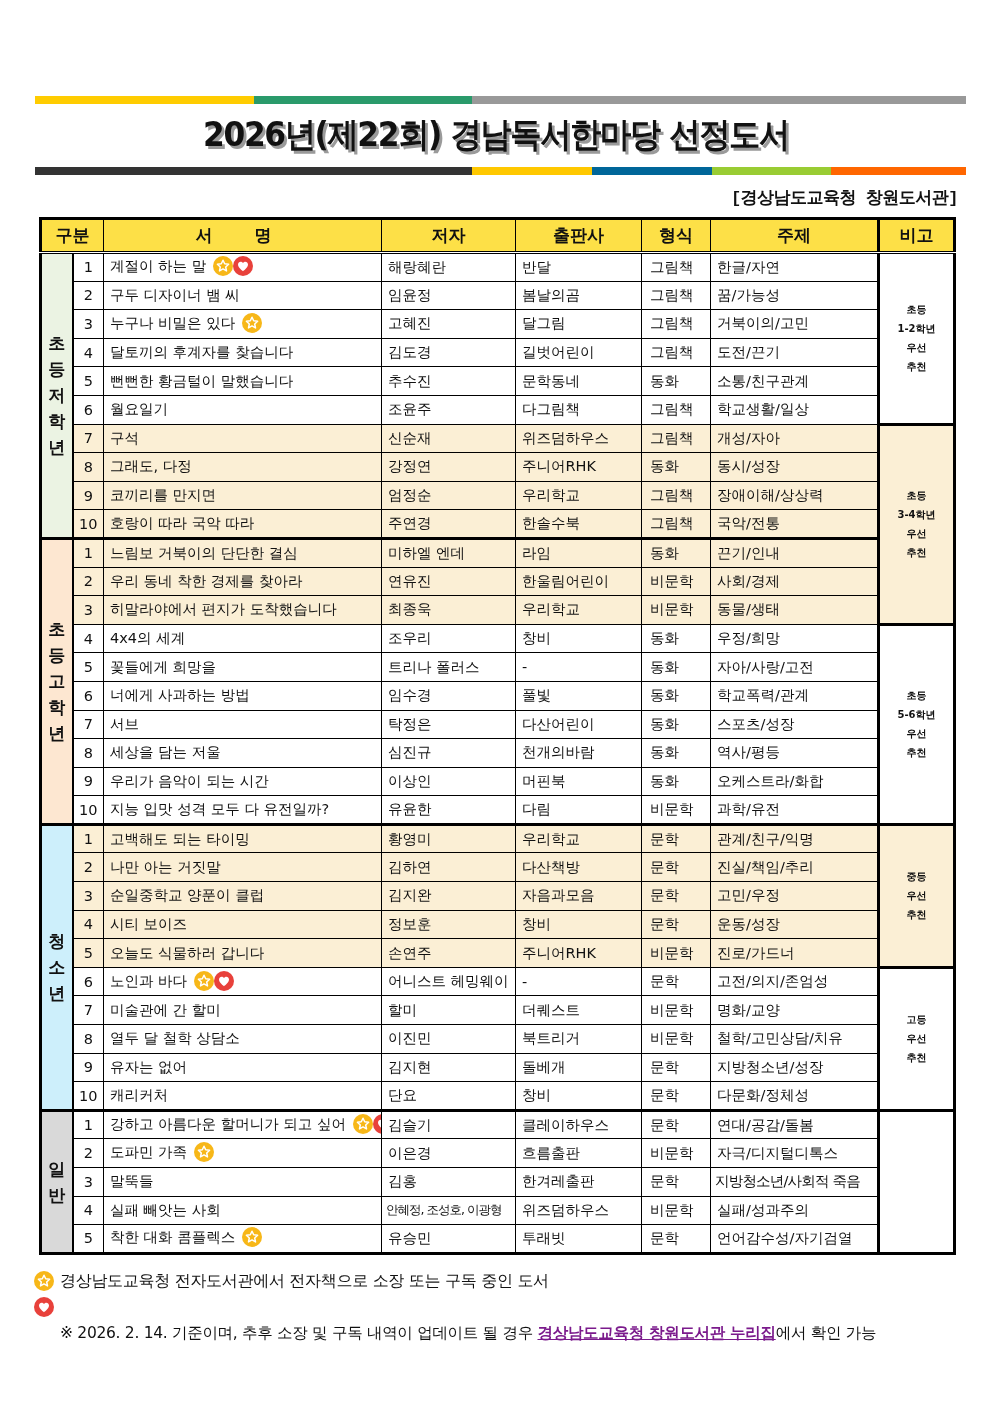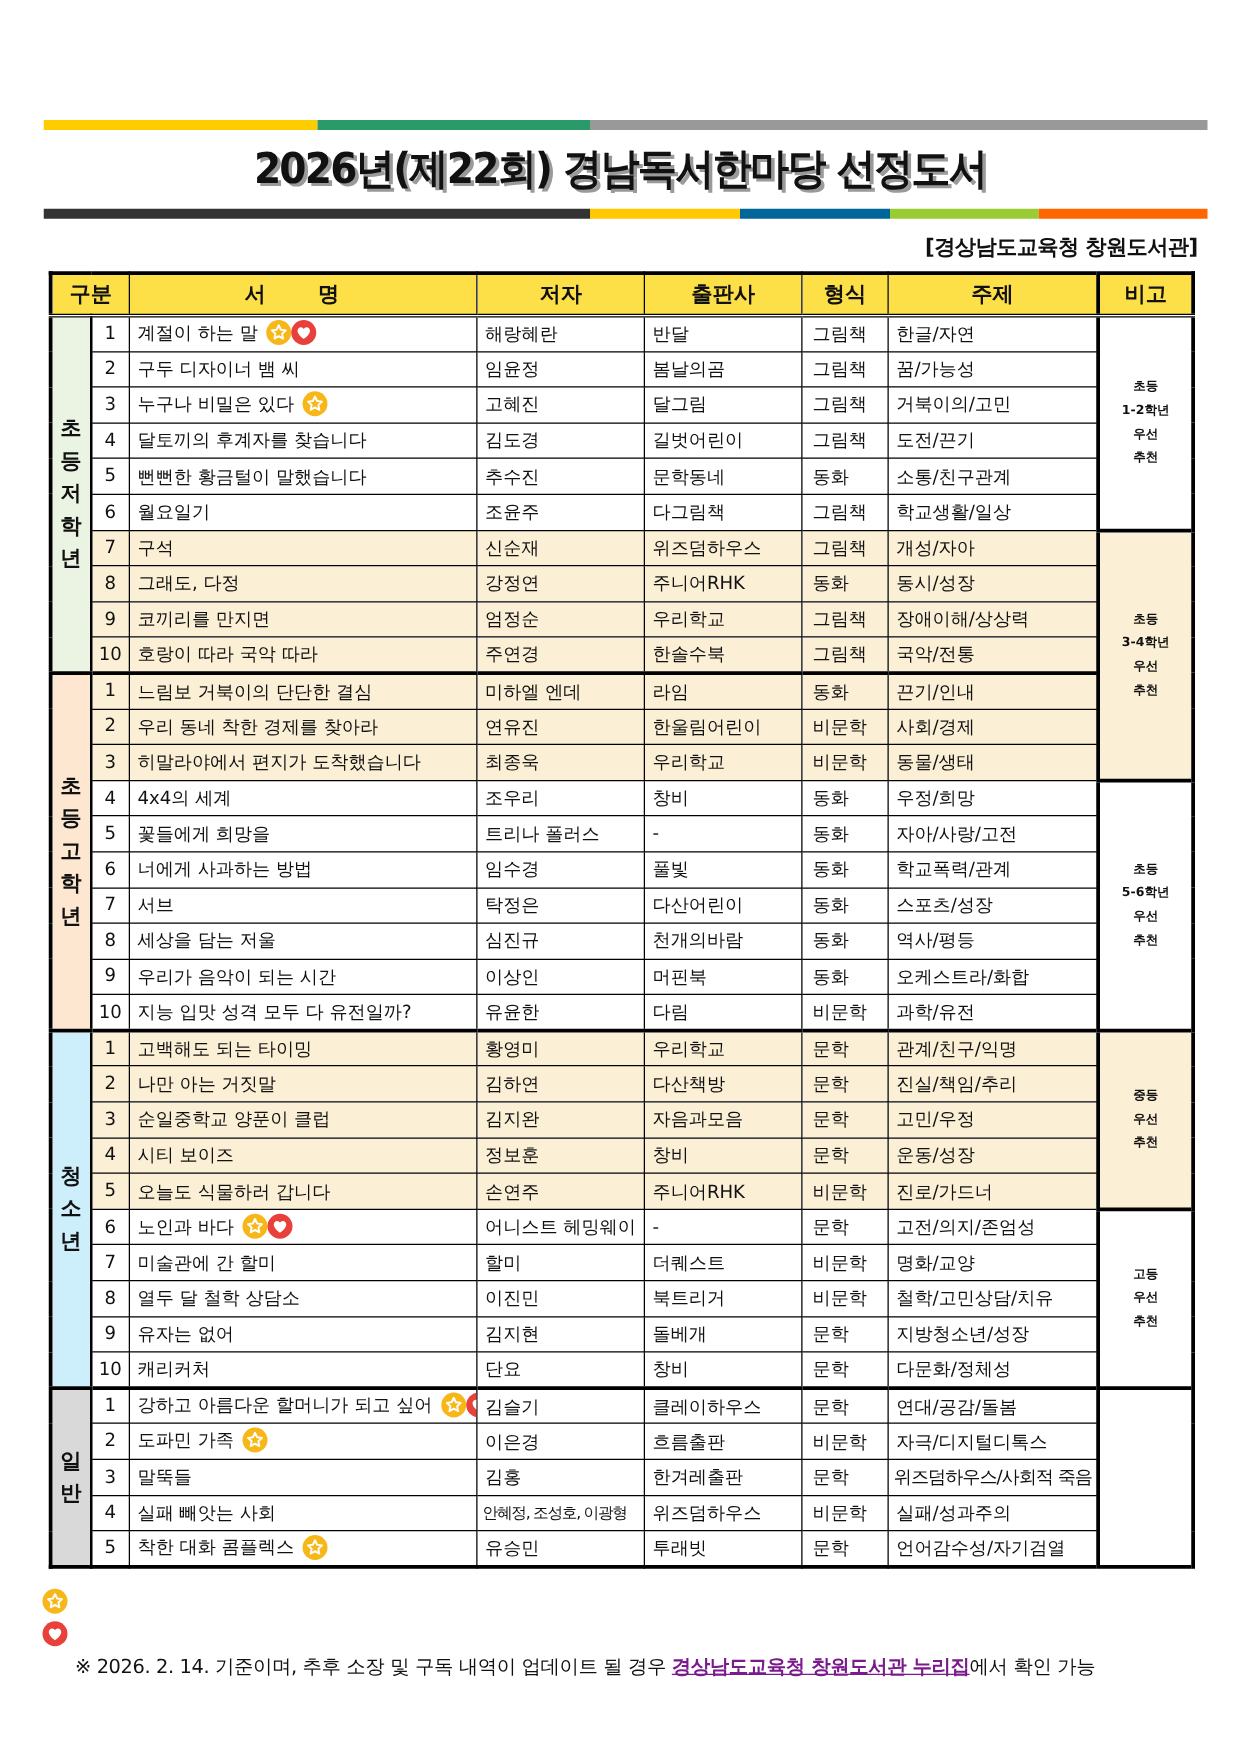--- a/index.html
+++ b/index.html
@@ -1,19 +1,19 @@
 <!DOCTYPE html>
 <html><head>
 <meta charset="utf-8">
 <style>
   * { box-sizing: border-box; margin: 0; padding: 0; }
   body { width: 992px; height: 1403px; background: #fff; font-family: "DejaVu Sans", "Liberation Sans", sans-serif; color: #111; position: relative; overflow: hidden; }
   .bar { position: absolute; height: 8px; }
   .title { position: absolute; top: 112px; left: 0; width: 992px; text-align: center; font-family: "DejaVu Sans", sans-serif; font-weight: bold; font-size: 34px; letter-spacing: -1.5px; color: #111; text-shadow: 3px 3px 0 #9a9a9a; transform: scaleX(0.92); }
-  .org { position: absolute; top: 186px; right: 34px; font-size: 17px; font-weight: bold; letter-spacing: -0.5px; }
+  .org { position: absolute; top: 186px; right: 34px; font-size: 17px; font-weight: bold; letter-spacing: -0.5px; font-family: Liberation Mono, monospace; }
   table { position: absolute; top: 217px; left: 39px; width: 914px; border-collapse: collapse; table-layout: fixed; border: 3px solid #000; }
   td, th { border: 1px solid #000; font-size: 14.5px; height: 28.6px; padding: 0 6px; white-space: nowrap; overflow: hidden; font-weight: normal; }
   th { height: 34px; background: #fde047; font-size: 17px; font-weight: bold; text-align: center; border-bottom: 3px double #000; }
   td.num { text-align: center; padding: 0; }
   td.fmt { padding-left: 8px; }
   td.grp { text-align: center; vertical-align: middle; font-weight: bold; font-size: 17px; line-height: 26px; padding: 0; border-right: 2px solid #000; }
   td.note { text-align: center; vertical-align: middle; font-weight: bold; font-size: 10px; line-height: 19px; border-left: 3px solid #000; border-right: 3px solid #000; white-space: normal; padding: 0 2px; }
   tr.sec-top td { border-top: 3px solid #000; }
   tr.hl td.c { background: #fbefd5; }
   .note.hl { background: #fbefd5; }
@@ -394,21 +394,21 @@
         <td class="c">흐름출판</td>
         <td class="c fmt">비문학</td>
         <td class="c">자극/디지털디톡스</td>
       </tr>
       <tr>
         <td class="num c">3</td>
         <td class="c"><span>말뚝들</span> </td>
         <td class="c">김홍</td>
         <td class="c">한겨레출판</td>
         <td class="c fmt">문학</td>
-        <td class="c" style="letter-spacing:-0.8px;padding-left:4px;">위즈덤하우스/사회적 죽음</td>
+        <td class="c" style="letter-spacing:-0.8px;padding-left:4px;">지방청소년/사회적 죽음</td>
       </tr>
       <tr>
         <td class="num c">4</td>
         <td class="c"><span>실패 빼앗는 사회</span> </td>
         <td class="c" style="font-size:12.5px;letter-spacing:-1px;padding-left:4px;">안혜정, 조성호, 이광형</td>
         <td class="c">위즈덤하우스</td>
         <td class="c fmt">비문학</td>
         <td class="c">실패/성과주의</td>
       </tr>
       <tr>
@@ -420,21 +420,21 @@
         <td class="c">투래빗</td>
         <td class="c fmt">문학</td>
         <td class="c">언어감수성/자기검열</td>
       </tr>
     </tbody>
 </table>
 
 <div class="legend" style="top:1271px;">
   <span class="ic star-ic"><svg width="20" height="20" viewBox="0 0 20 20">
         <path d="M10 4.2l1.7 3.6 3.9.5-2.9 2.7.8 3.9-3.5-2-3.5 2 .8-3.9-2.9-2.7 3.9-.5z" fill="none" stroke="#fff" stroke-width="1.5" stroke-linejoin="round"></path>
-      </svg></span>
+      </svg></span><span>경상남도교육청 전자도서관에서 전자책으로 소장 또는 구독 중인 도서</span>
 </div>
 <div class="legend" style="top:1297px;">
   <span class="ic heart-ic" style="margin-right:6px;"><svg width="20" height="20" viewBox="0 0 20 20">
         <path d="M10 15.2s-5-3.2-5-6.6c0-1.7 1.3-2.9 2.7-2.9 1 0 1.8.6 2.3 1.4.5-.8 1.3-1.4 2.3-1.4 1.4 0 2.7 1.2 2.7 2.9 0 3.4-5 6.6-5 6.6z" fill="#fff"></path>
       </svg></span>
 </div>
 <div class="footnote">
   <span>※ 2026. 2. 14. 기준이며, 추후 소장 및 구독 내역이 업데이트 될 경우 </span><a>경상남도교육청 창원도서관 누리집</a><span>에서 확인 가능</span>
 </div>
 

